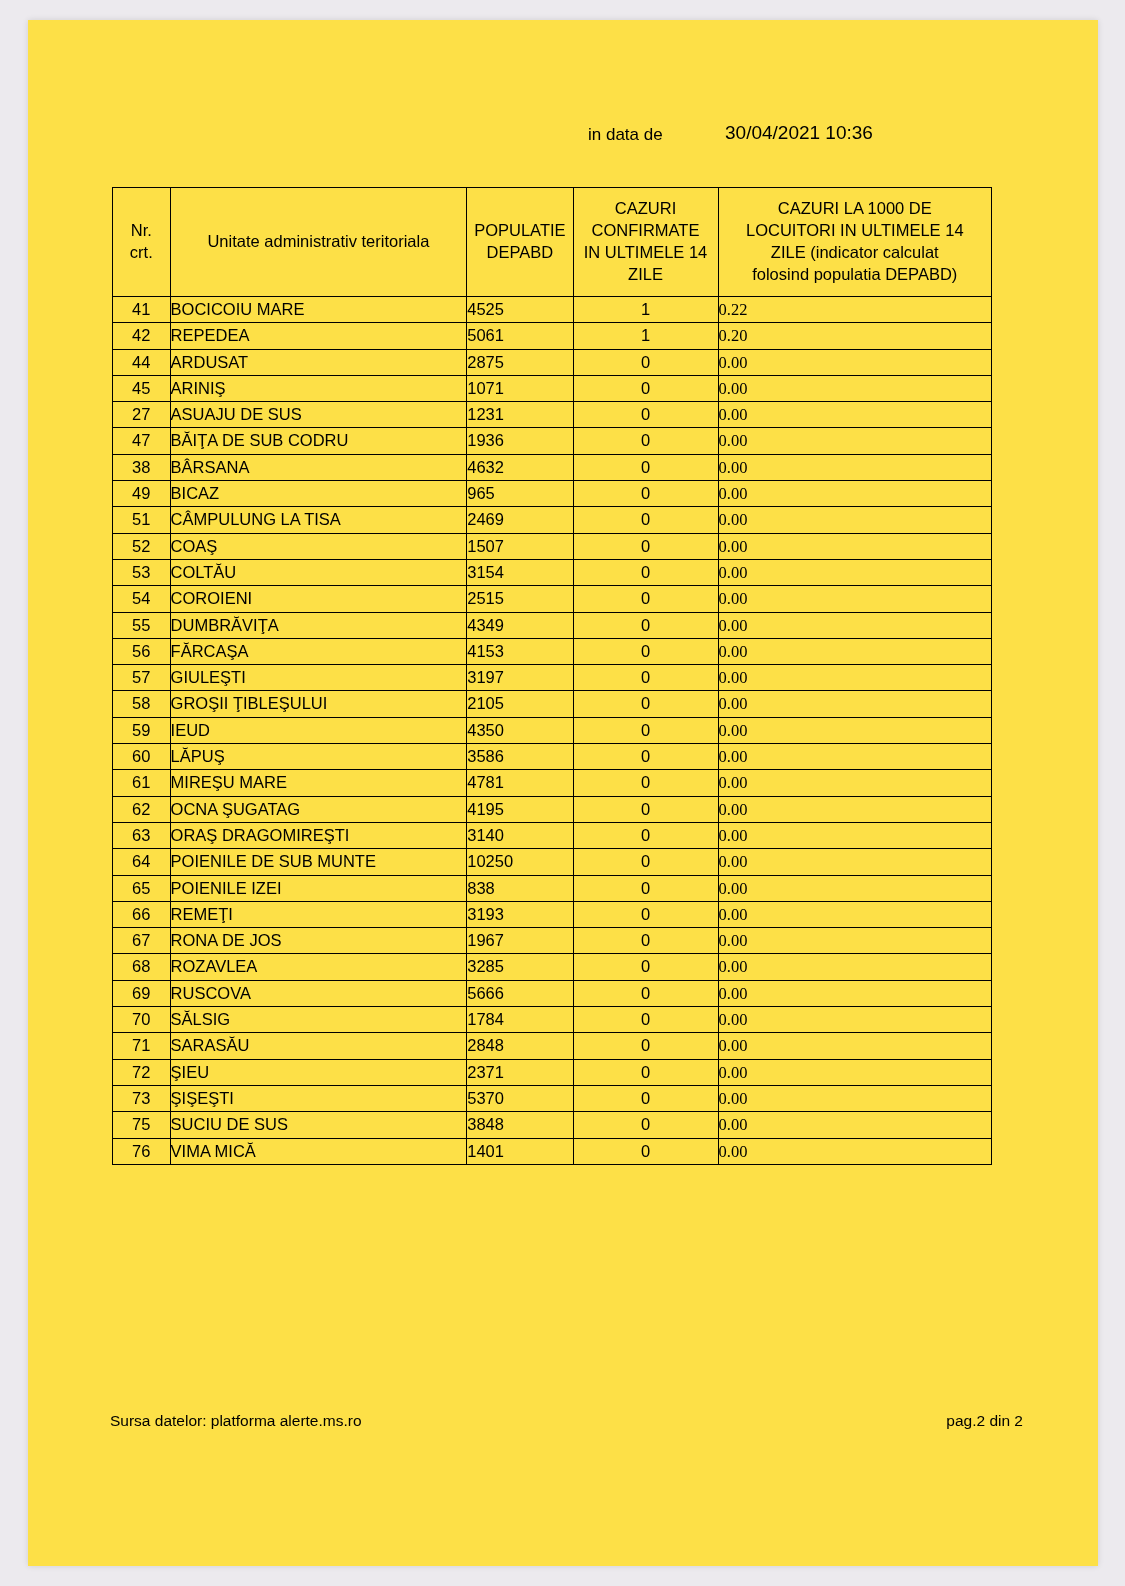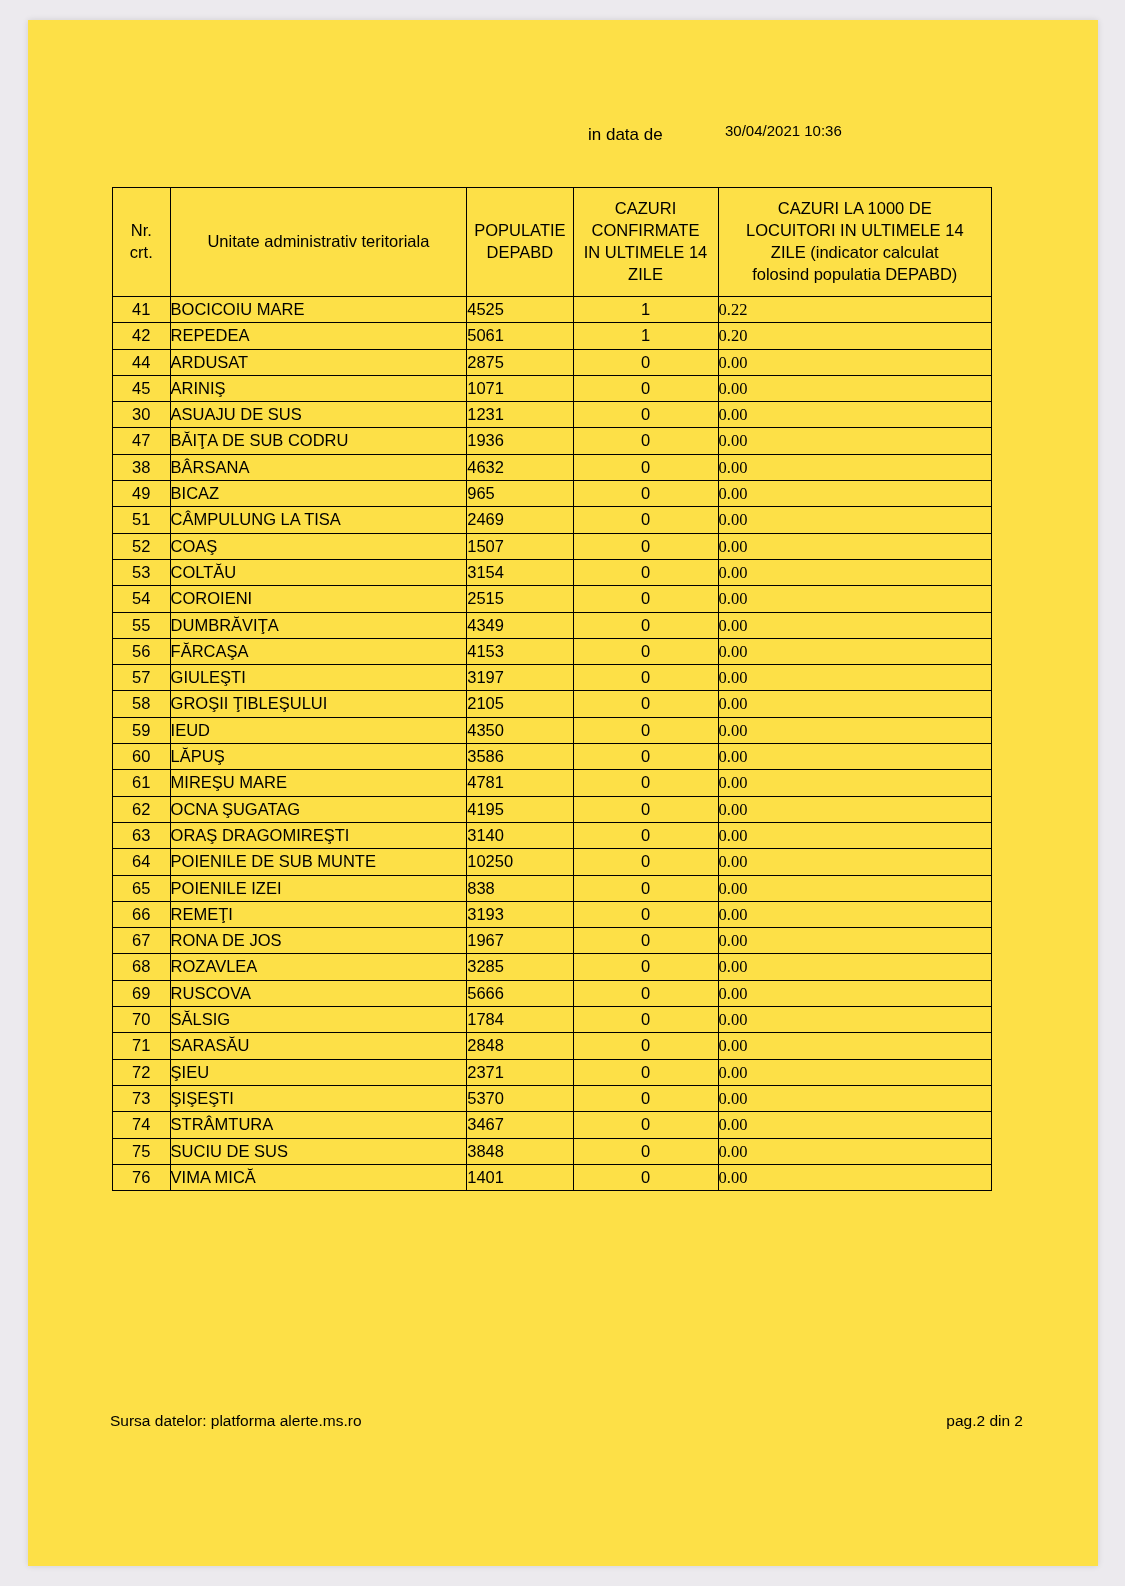--- a/index.html
+++ b/index.html
@@ -33,21 +33,21 @@
   }
   .header-label {
     position: absolute;
     left: 560px;
     top: 0;
   }
   .header-date {
     position: absolute;
     left: 697px;
     top: -3px;
-    font-size: 15px;
+    font-size: 19px;
   }
   table.data {
     position: absolute;
     left: 84px;
     top: 167px;
     border-collapse: collapse;
     table-layout: fixed;
     width: 880px;
   }
   table.data th, table.data td {
@@ -167,21 +167,21 @@
           <td class="rate">0.00</td>
         </tr>
         <tr>
           <td class="nr">45</td>
           <td class="uat">ARINIŞ</td>
           <td class="pop">1071</td>
           <td class="caz">0</td>
           <td class="rate">0.00</td>
         </tr>
         <tr>
-          <td class="nr">30</td>
+          <td class="nr">27</td>
           <td class="uat">ASUAJU DE SUS</td>
           <td class="pop">1231</td>
           <td class="caz">0</td>
           <td class="rate">0.00</td>
         </tr>
         <tr>
           <td class="nr">47</td>
           <td class="uat">BĂIŢA DE SUB CODRU</td>
           <td class="pop">1936</td>
           <td class="caz">0</td>
@@ -352,27 +352,20 @@
           <td class="nr">72</td>
           <td class="uat">ŞIEU</td>
           <td class="pop">2371</td>
           <td class="caz">0</td>
           <td class="rate">0.00</td>
         </tr>
         <tr>
           <td class="nr">73</td>
           <td class="uat">ŞIŞEŞTI</td>
           <td class="pop">5370</td>
-          <td class="caz">0</td>
-          <td class="rate">0.00</td>
-        </tr>
-        <tr>
-          <td class="nr">74</td>
-          <td class="uat">STRÂMTURA</td>
-          <td class="pop">3467</td>
           <td class="caz">0</td>
           <td class="rate">0.00</td>
         </tr>
         <tr>
           <td class="nr">75</td>
           <td class="uat">SUCIU DE SUS</td>
           <td class="pop">3848</td>
           <td class="caz">0</td>
           <td class="rate">0.00</td>
         </tr>

